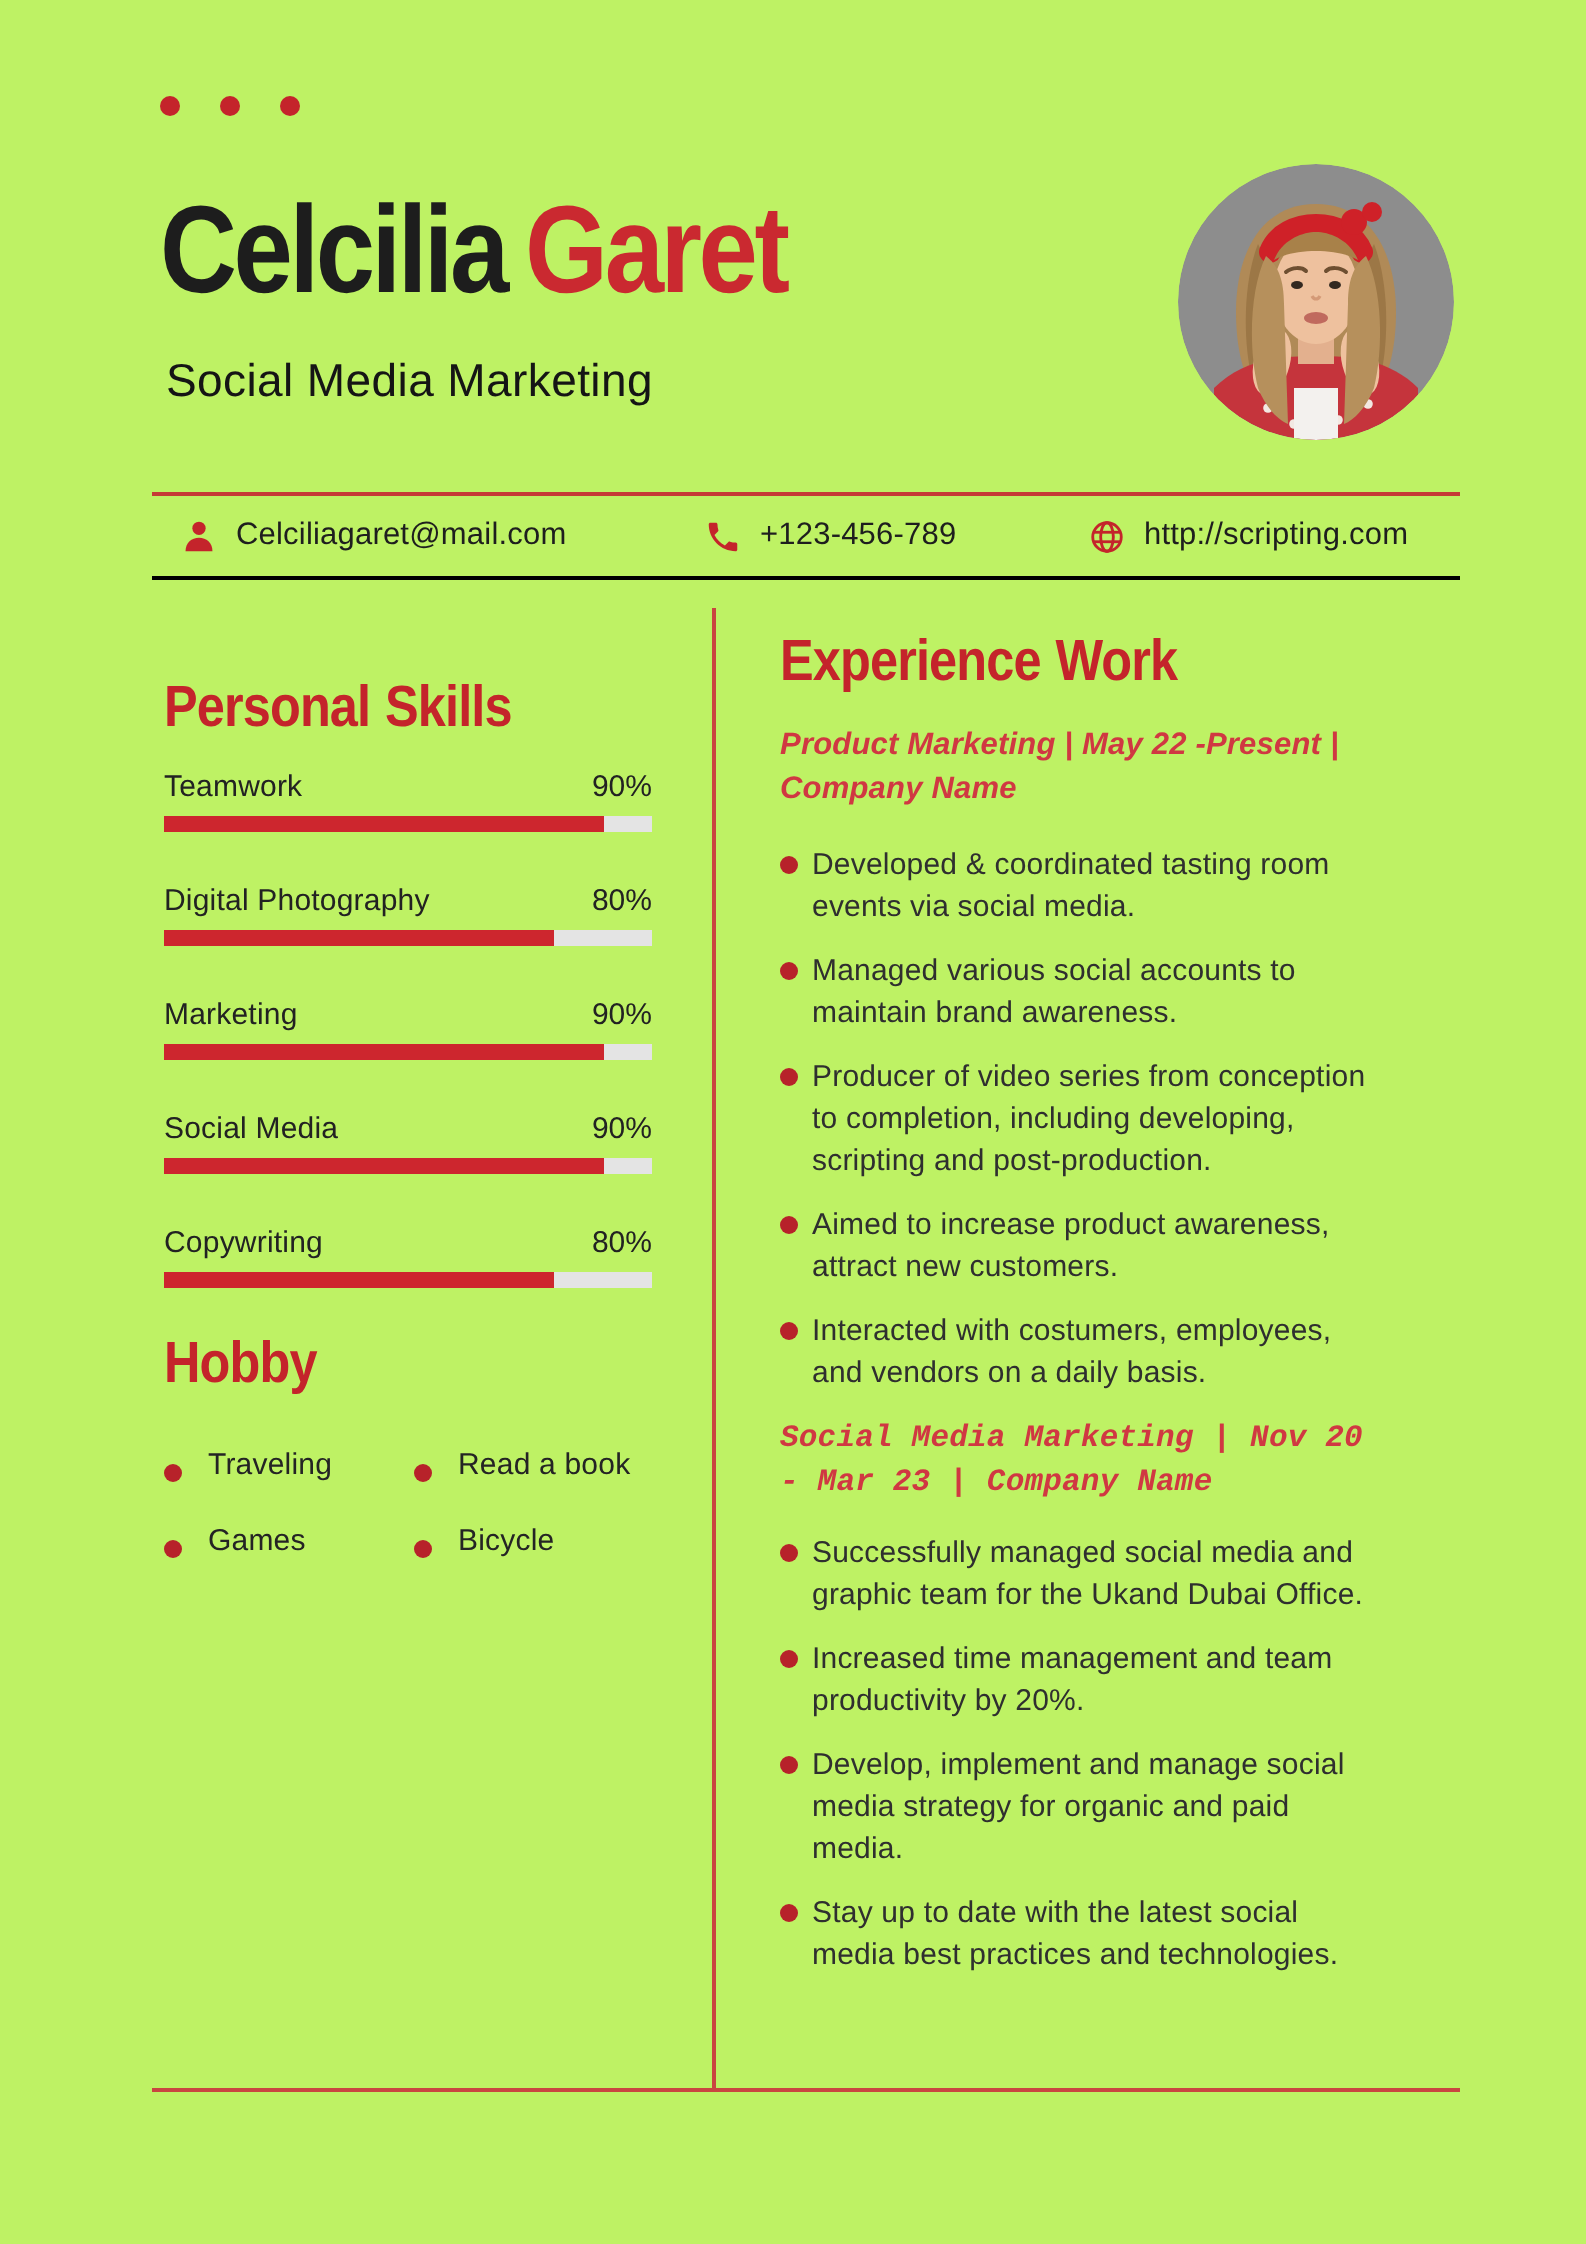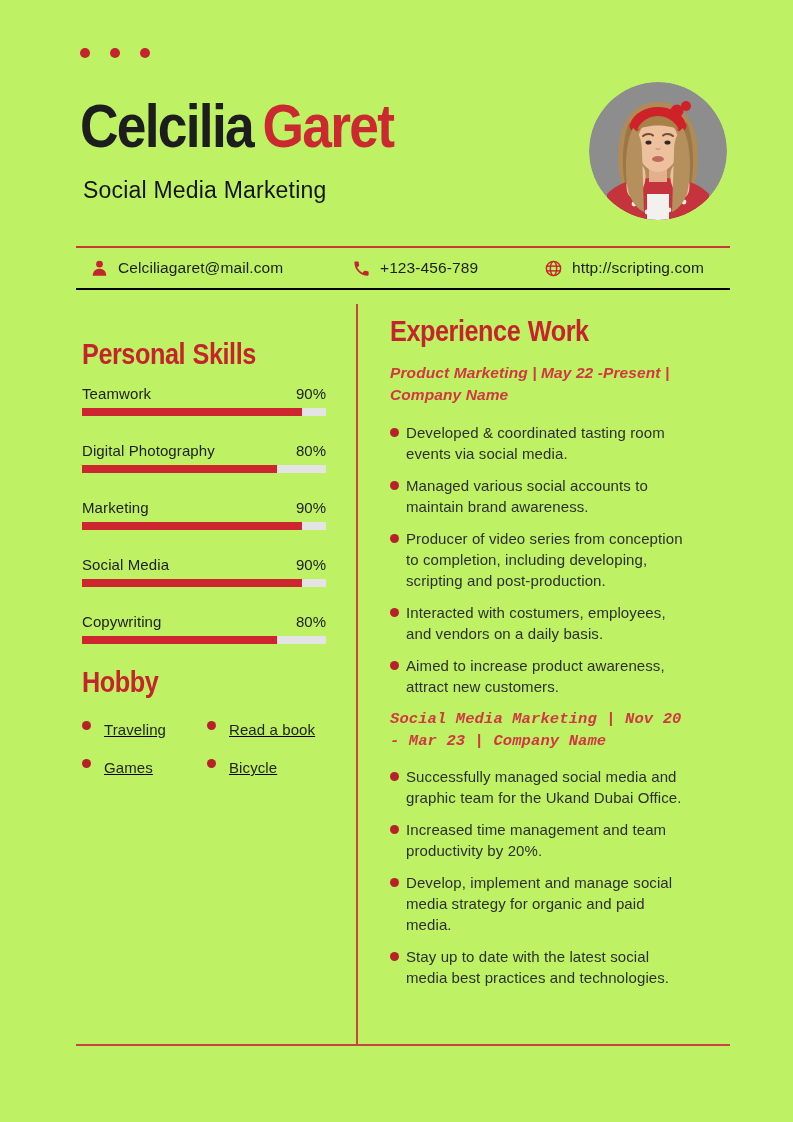--- a/index.html
+++ b/index.html
@@ -69,21 +69,21 @@
   .skill-row{display:flex;justify-content:space-between;align-items:flex-end;height:20px;}
   .skill-label{font-size:15px;color:#222222;letter-spacing:.1px;}
   .skill-pct{font-size:15px;color:#222222;}
   .skill-track{margin-top:6px;width:244px;height:8px;background:#e4e4e4;}
   .skill-fill{height:8px;background:#cd262e;}
 
   .sec-wrap-hobby{margin-top:8px;}
   .hobby-list{
     margin-top:24px;display:grid;grid-template-columns:125px auto;row-gap:18px;
   }
-  .hobby-item{display:flex;align-items:flex-start;gap:13px;height:20px;text-decoration:underline;}
+  .hobby-item{display:flex;align-items:flex-end;gap:13px;height:20px;}
   .hobby-item .hdot{width:9px;height:9px;border-radius:50%;background:#b7222a;flex:none;}
   .hobby-item .hlabel{font-size:15px;color:#242424;letter-spacing:.1px;}
 
   
   .sec-wrap-exp{margin-top:10px;}
   .job-title{
     font-size:15.5px;line-height:22px;font-style:italic;font-weight:600;
     color:#d03842;width:300px;letter-spacing:.1px;
   }
   .job:first-of-type .job-title{margin-top:16px;}
@@ -283,26 +283,26 @@
     <span class="btxt">Managed various social accounts to maintain brand awareness.</span>
   </li>
 
   <li>
     <span class="bdot"></span>
     <span class="btxt">Producer of video series from conception to completion, including developing, scripting and post-production.</span>
   </li>
 
   <li>
     <span class="bdot"></span>
+    <span class="btxt">Aimed to increase product awareness, attract new customers.</span>
+  </li>
+
+  <li>
+    <span class="bdot"></span>
     <span class="btxt">Interacted with costumers, employees, and vendors on a daily basis.</span>
-  </li>
-
-  <li>
-    <span class="bdot"></span>
-    <span class="btxt">Aimed to increase product awareness, attract new customers.</span>
   </li>
 </ul>
   </div>
 
   <div class="job">
     <div class="job-title">Social Media Marketing | Nov 20 - Mar 23 | Company Name</div>
     <ul>
   <li>
     <span class="bdot"></span>
     <span class="btxt">Successfully managed social media and graphic team for the Ukand Dubai Office.</span>

